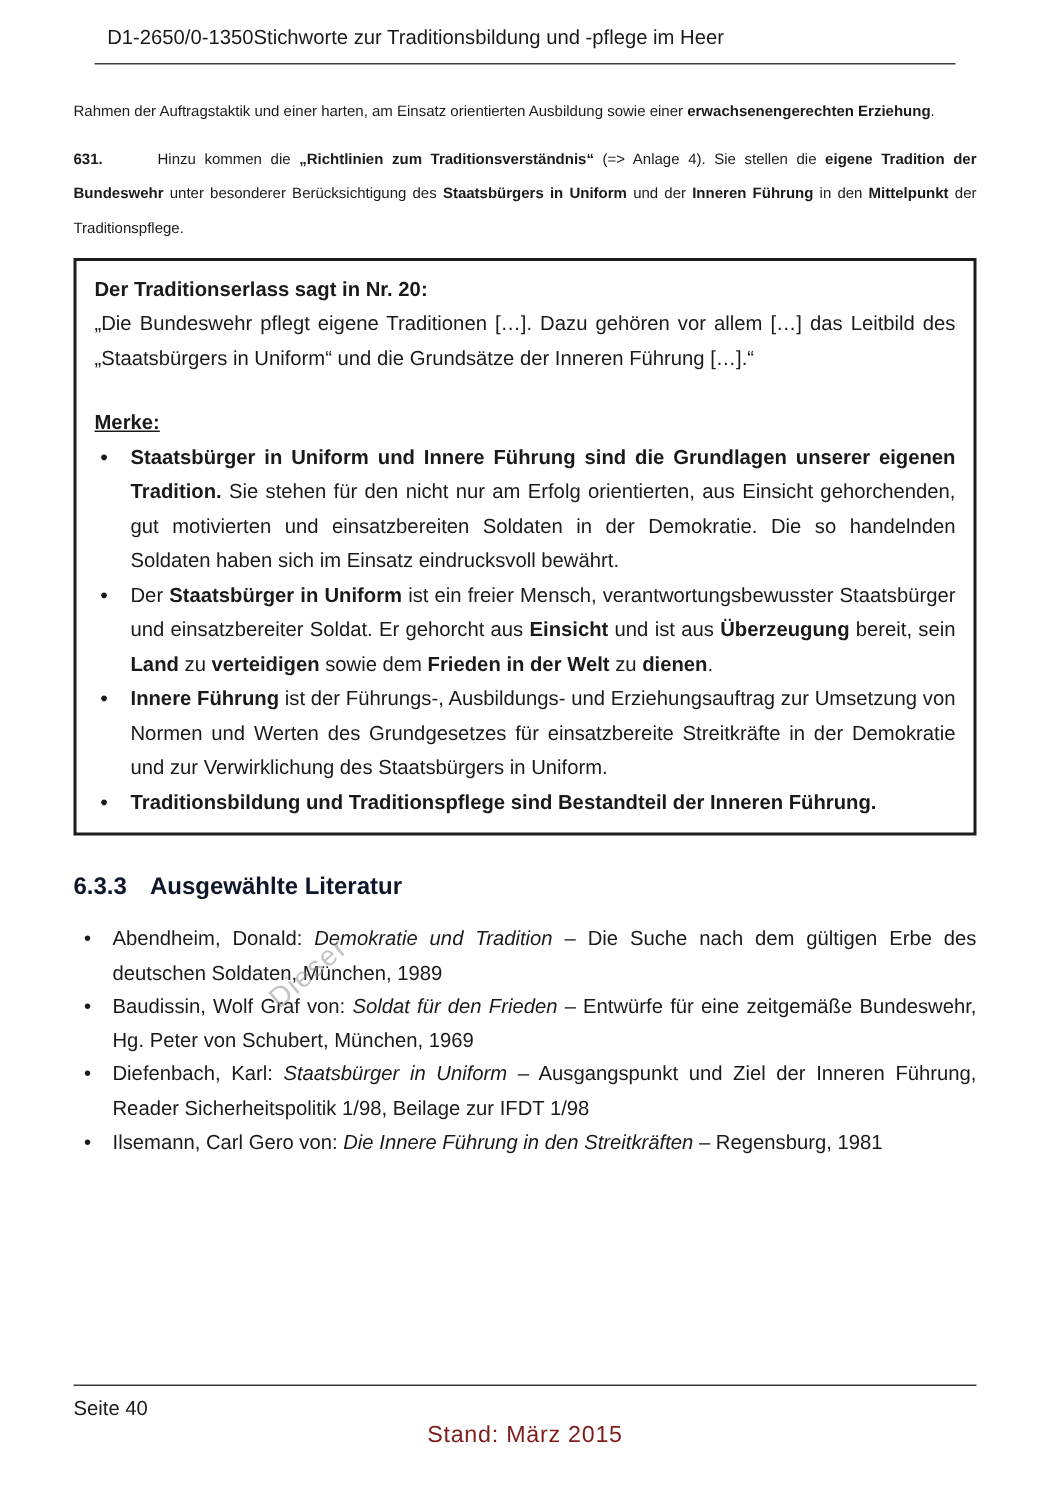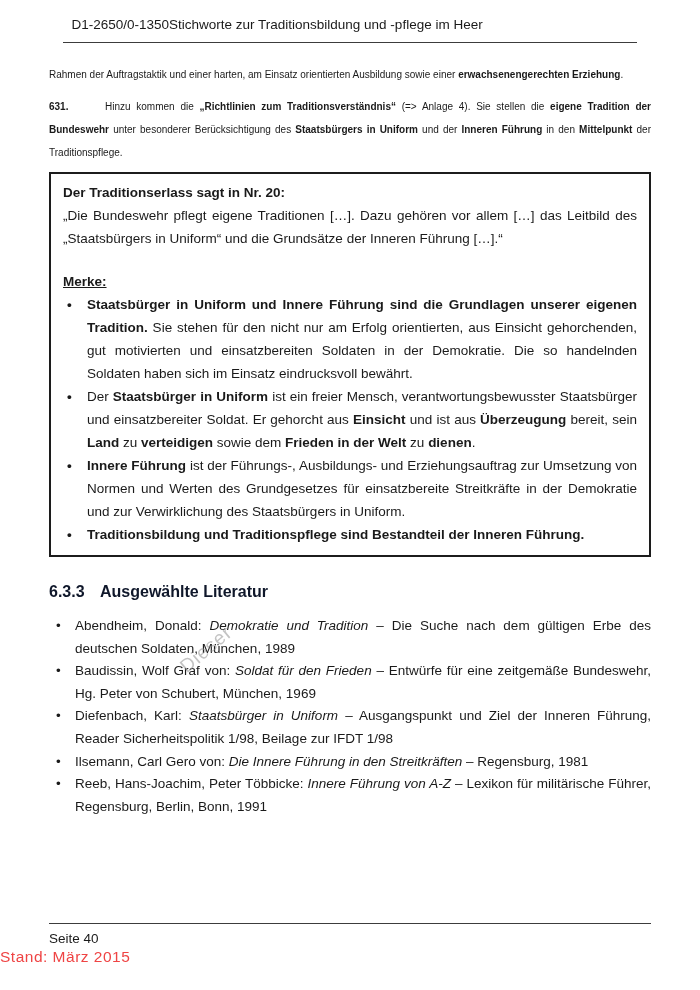--- a/index.html
+++ b/index.html
@@ -87,22 +87,22 @@
   .footer {
     position: absolute;
     left: 49px; right: 49px; top: 923px;
     border-top: 1.5px solid #3c3c3c;
     font-size: 13.5px;
   }
   .footer .pagenum { margin-top: 7px; }
   .stand {
     position: absolute;
     left: 0; right: 0; top: 948px;
-    text-align: left;
-    color: #ef4444;
+    text-align: center;
+    color: #7f1d1d;
     font-size: 15.5px;
     letter-spacing: 0.5px;
   }
 
   
   .watermark {
     position: absolute;
     left: 183px; top: 658px;
     transform: rotate(-40deg);
     transform-origin: left center;
@@ -140,21 +140,20 @@
 
 <div class="secheading">
   <span class="secnum">6.3.3</span><span>Ausgewählte Literatur</span>
 </div>
 
 <ul class="litlist">
   <li><span>Abendheim, Donald: </span><span class="ital">Demokratie und Tradition</span><span> – Die Suche nach dem gültigen Erbe des deutschen Soldaten, München, 1989</span></li>
   <li><span>Baudissin, Wolf Graf von: </span><span class="ital">Soldat für den Frieden</span><span> – Entwürfe für eine zeitgemäße Bundeswehr, Hg. Peter von Schubert, München, 1969</span></li>
   <li><span>Diefenbach, Karl: </span><span class="ital">Staatsbürger in Uniform</span><span> – Ausgangspunkt und Ziel der Inneren Führung, Reader Sicherheitspolitik 1/98, Beilage zur IFDT 1/98</span></li>
   <li><span>Ilsemann, Carl Gero von: </span><span class="ital">Die Innere Führung in den Streitkräften</span><span> – Regensburg, 1981</span></li>
-  <li><span>Reeb, Hans-Joachim, Peter Többicke: </span><span class="ital">Innere Führung von A-Z</span><span> – Lexikon für militärische Führer, Regensburg, Berlin, Bonn, 1991</span></li>
 </ul>
 
 <div class="watermark">Dieser</div>
 
 <div class="footer">
   <div class="pagenum">Seite 40</div>
 </div>
 <div class="stand">Stand: März 2015</div>
 
 </body></html>

